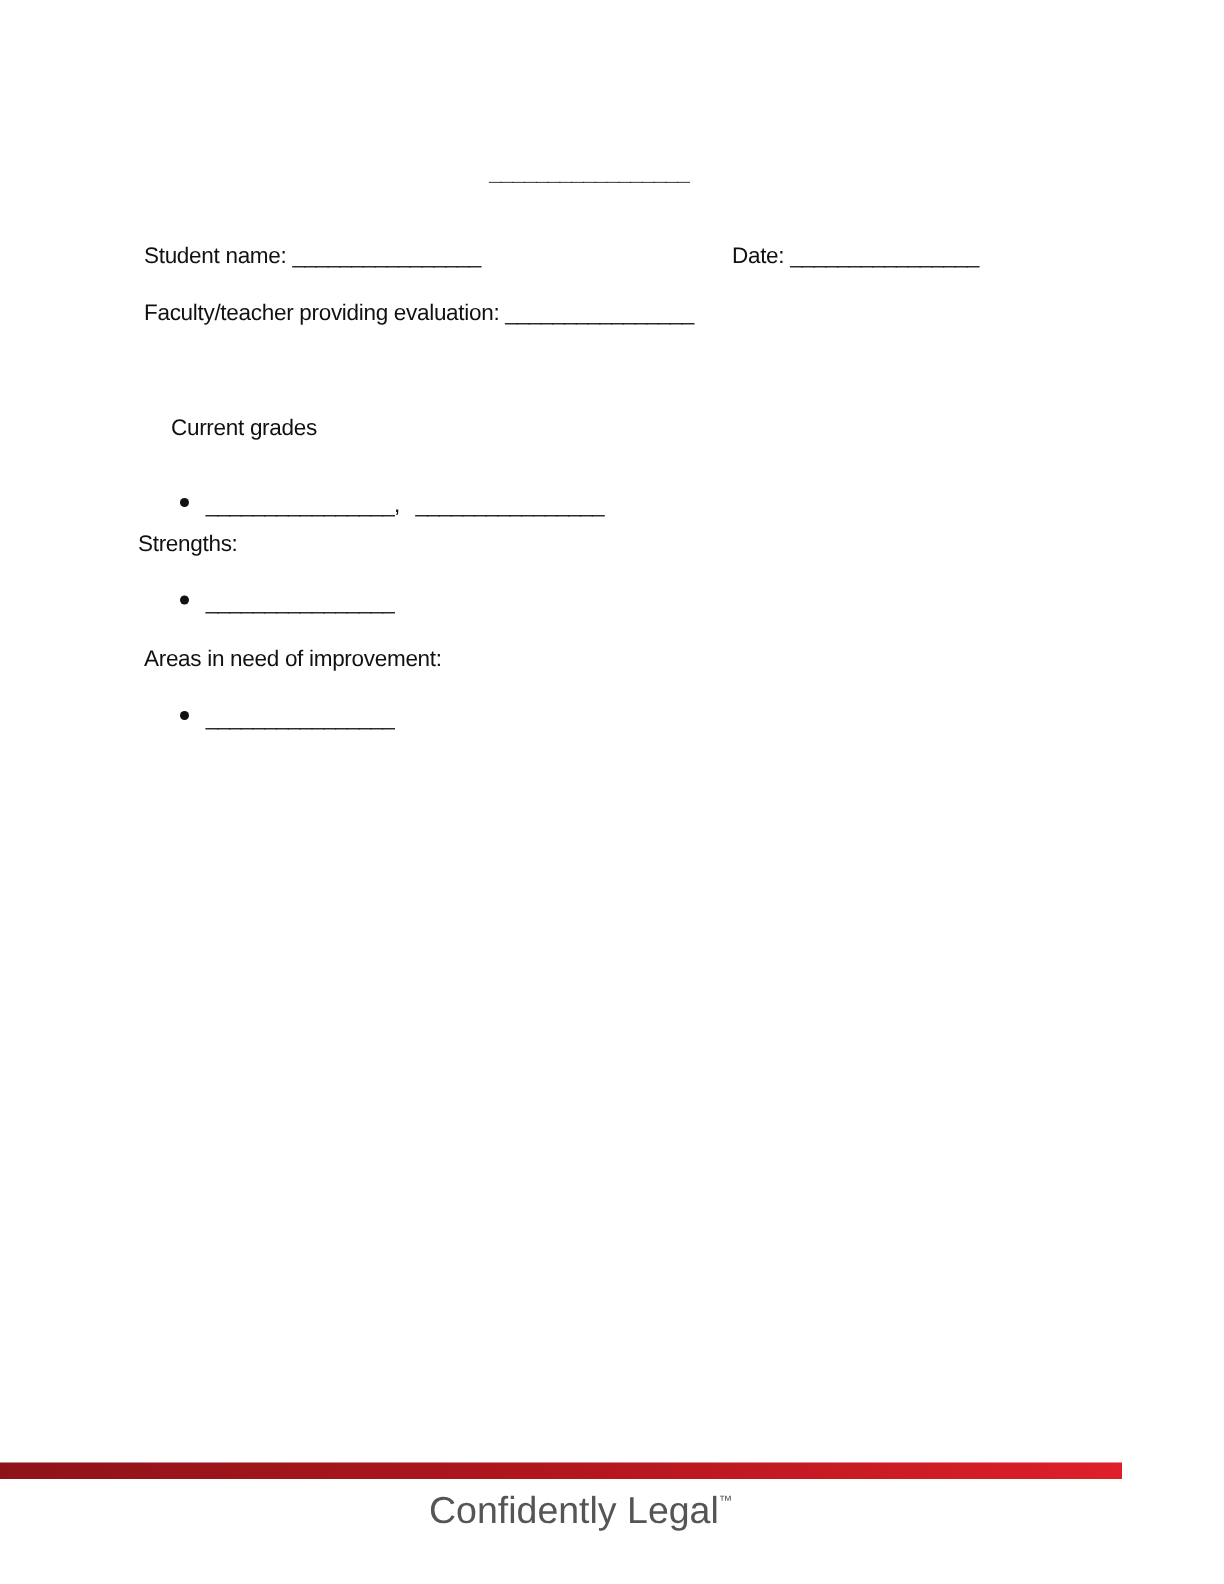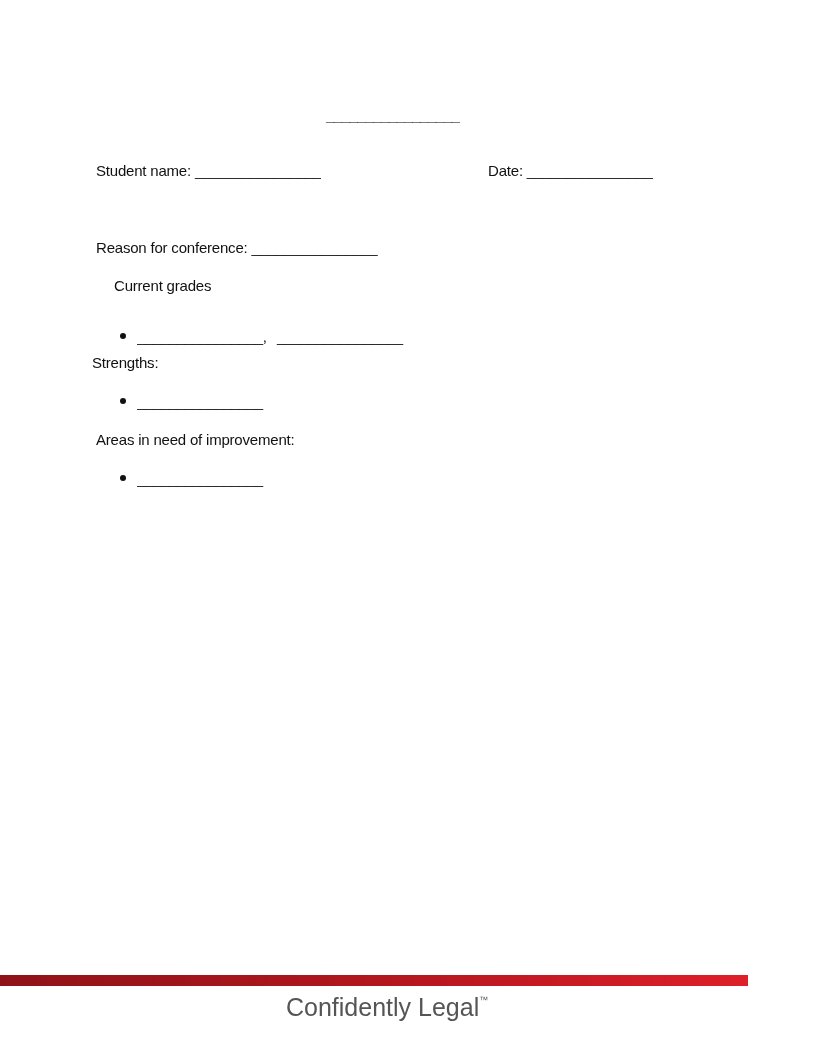--- a/index.html
+++ b/index.html
@@ -128,25 +128,25 @@
   <div class="field" style="left:96px; top:162px;">
     <span>Student name:</span>
     <span class="blank">________________</span>
   </div>
 
   <div class="field" style="left:488px; top:162px;">
     <span>Date:</span>
     <span class="blank">________________</span>
   </div>
 
-
-  <div class="field" style="left:96px; top:239px;">
-    <span>Reason for conference:</span>
+  <div class="field" style="left:96px; top:200px;">
+    <span>Faculty/teacher providing evaluation:</span>
     <span class="blank">________________</span>
   </div>
+
 
   <div class="field" style="left:96px; top:277px;margin-left:18px;">Current grades</div>
   <div class="bullet-row" style="top:328px;">
     <span class="bullet-dot"></span>
     <span class="blank">________________</span><span>,</span>
     <span class="blank" style="margin-left:6px;">________________</span>
   </div>
 
   <div class="field" style="left:92px; top:354px;">Strengths:</div>
   <div class="bullet-row" style="top:393px;">

